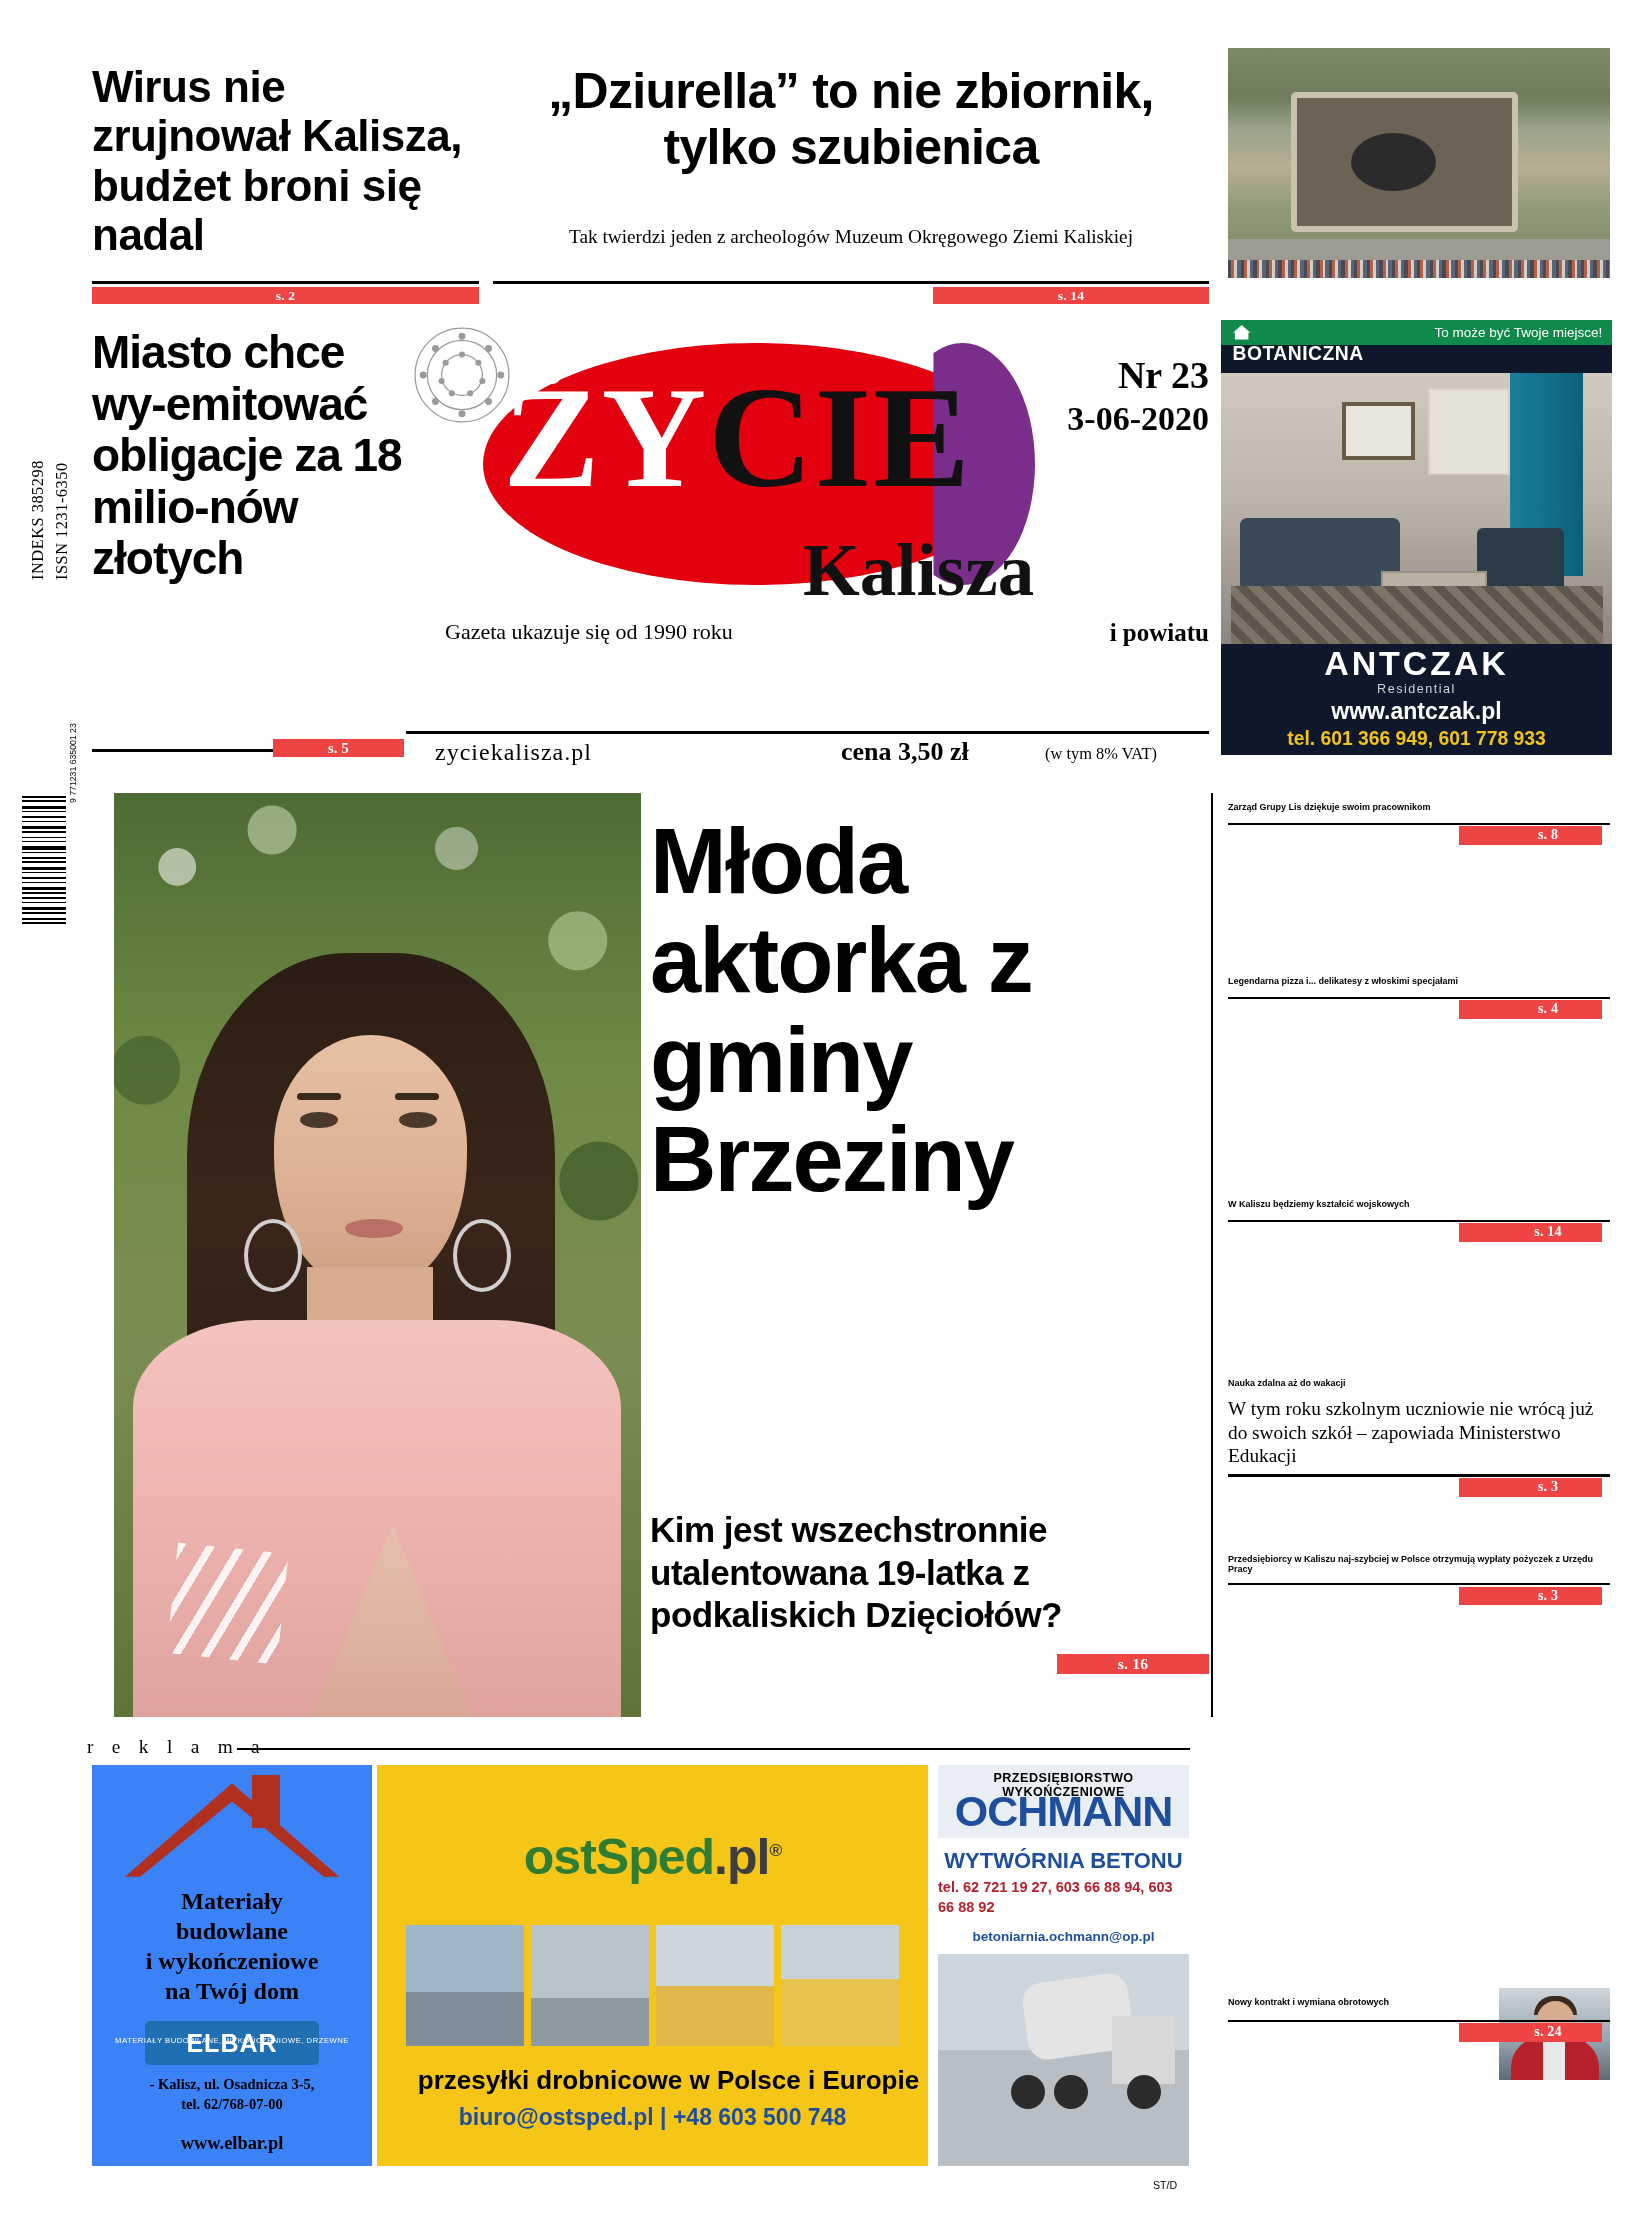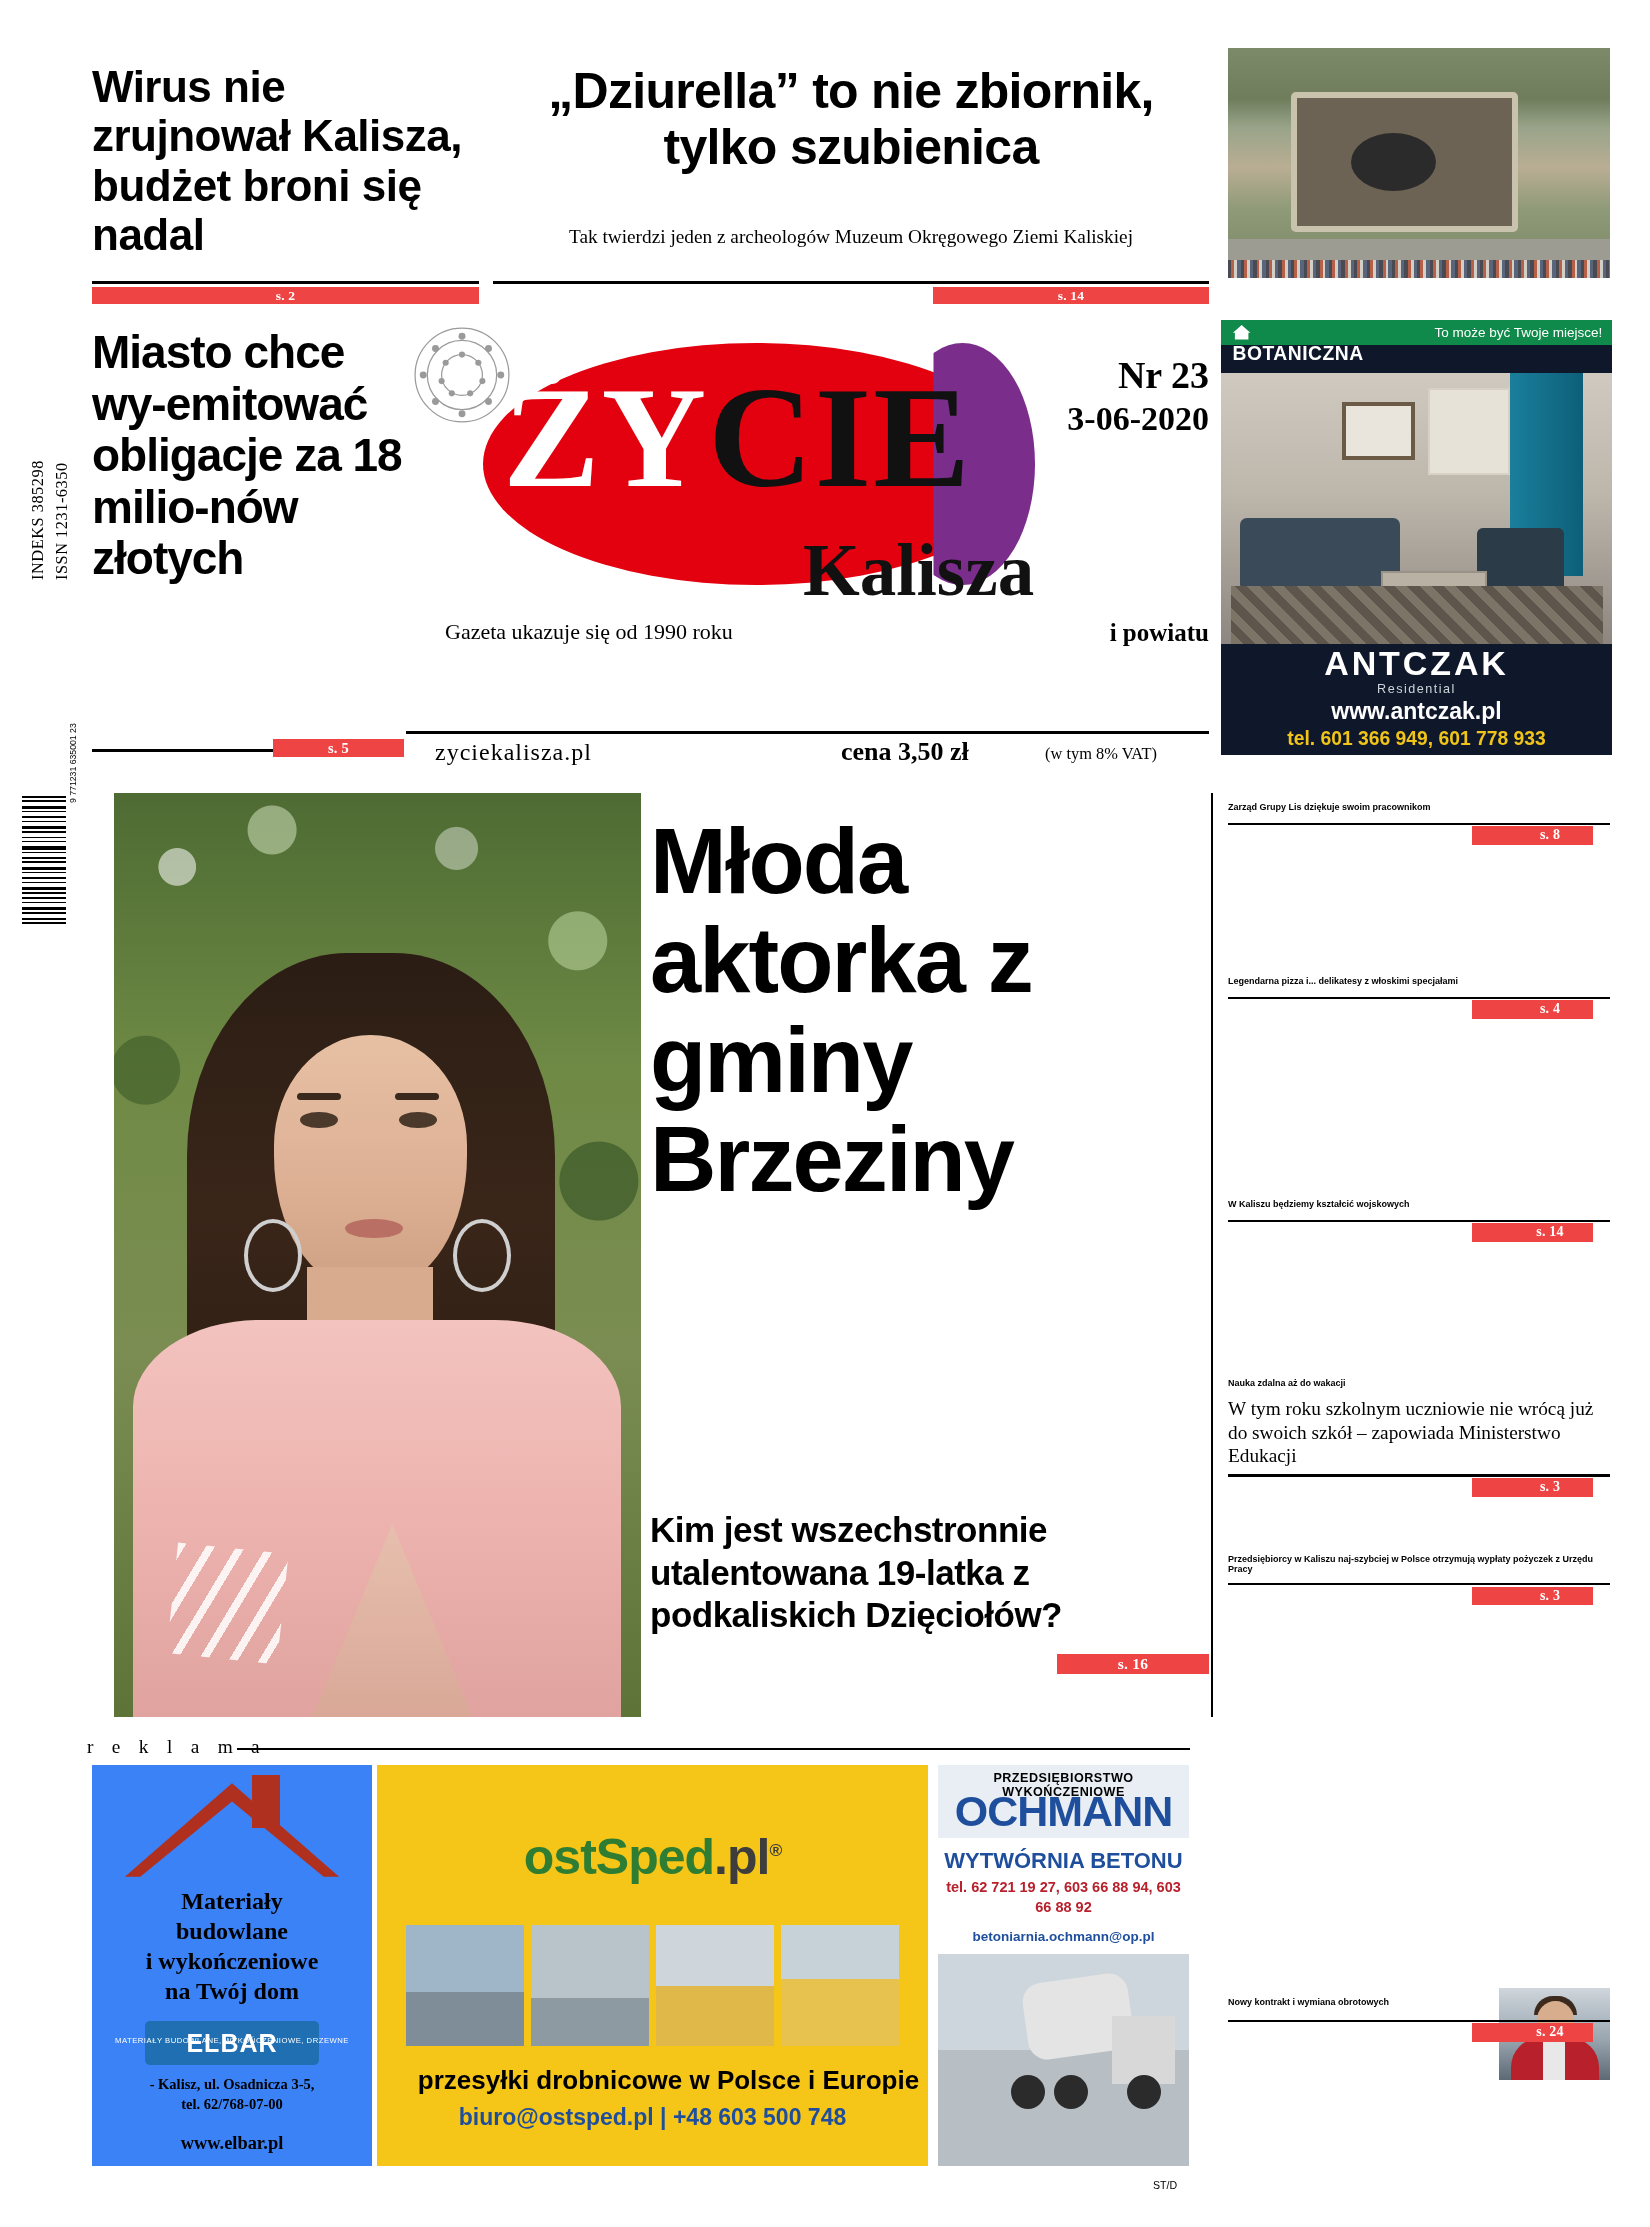--- a/index.html
+++ b/index.html
@@ -349,21 +349,21 @@
     font-weight: bold;
     font-size: 35px;
     line-height: 1.22;
     letter-spacing: -0.5px;
   }
   .bar-s16 { left: 1057px; top: 1654px; width: 152px; height: 20.3px; font-size: 15.5px; line-height: 20.3px; }
 
   
   .rc-divider { left: 1211px; top: 793px; width: 2.4px; height: 924px; background:#000; }
   .rc-item { position:absolute; left: 1228px; width: 382px; }
-  .rc-bar { height: 18.4px; font-size: 14px; line-height: 18.4px; width: 121px; position:absolute; right: 17px; padding-left: 35px; }
+  .rc-bar { height: 18.4px; font-size: 14px; line-height: 18.4px; width: 143px; position:absolute; right: 8px; padding-left: 35px; }
   .rc-rule { position:absolute; left:0; height: 2.4px; background:#000; width: 382px; }
   .rc-deck {
     font-family: "Liberation Serif", serif;
     font-size: 19.3px;
     line-height: 1.22;
     margin-top: 4.8px;
   }
   .rc-portrait {
     position:absolute; right: 0; width: 111px; height: 92px;
     background: linear-gradient(180deg,#cfd6dc 0%, #9aa6b0 55%, #5d6a76 100%);
@@ -478,21 +478,21 @@
     position:absolute; left:0; top: 22px; width:251px; text-align:center;
     font-family:"Liberation Sans",sans-serif; font-weight:bold; font-size: 43px;
     color:#1f4f9c; letter-spacing:-1px;
   }
   .ad-ochmann .wyt {
     position:absolute; left:0; top: 83px; width:251px; text-align:center;
     font-family:"Liberation Sans",sans-serif; font-weight:bold; font-size: 22px;
     color:#1f4f9c;
   }
   .ad-ochmann .tel {
-    position:absolute; left:0; top: 112px; width:251px; text-align:center;
+    position:absolute; left:0; top: 112px; width:251px; text-align:left;
     font-family:"Liberation Sans",sans-serif; font-weight:bold; font-size: 14.5px;
     color:#b8202c; line-height:1.4;
   }
   .ad-ochmann .mail {
     position:absolute; left:0; top: 164px; width:251px; text-align:center;
     font-family:"Liberation Sans",sans-serif; font-weight:bold; font-size: 13.5px;
     color:#1f4f9c;
   }
   .ad-ochmann .truckbg {
     position:absolute; left:0; top: 189px; width:251px; height: 213px;

